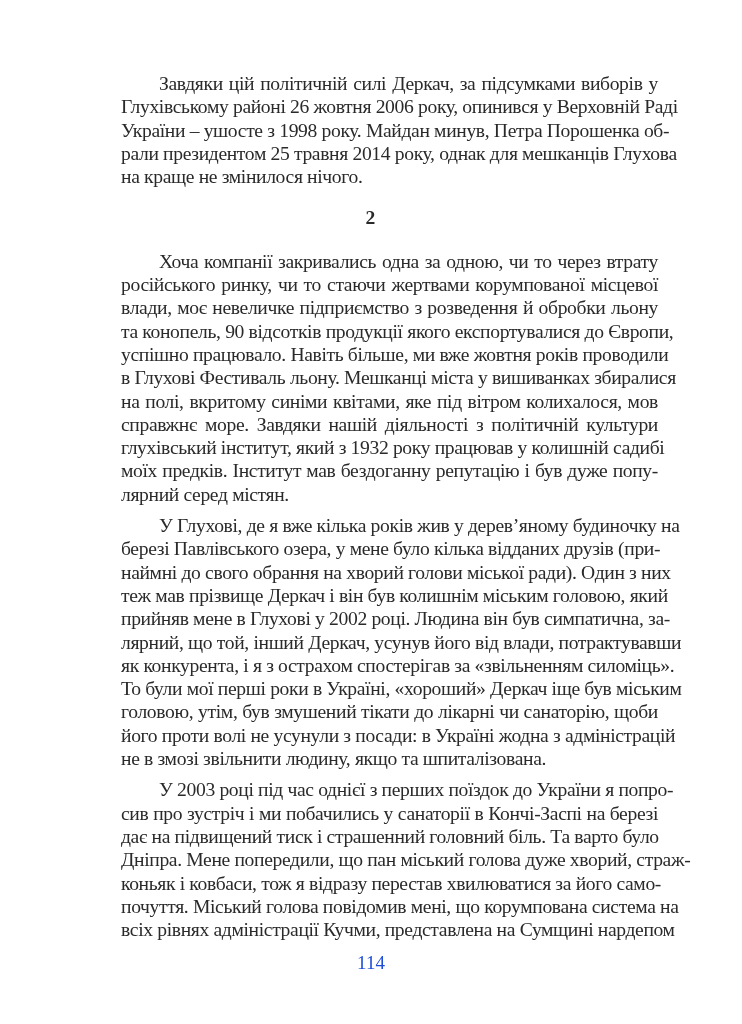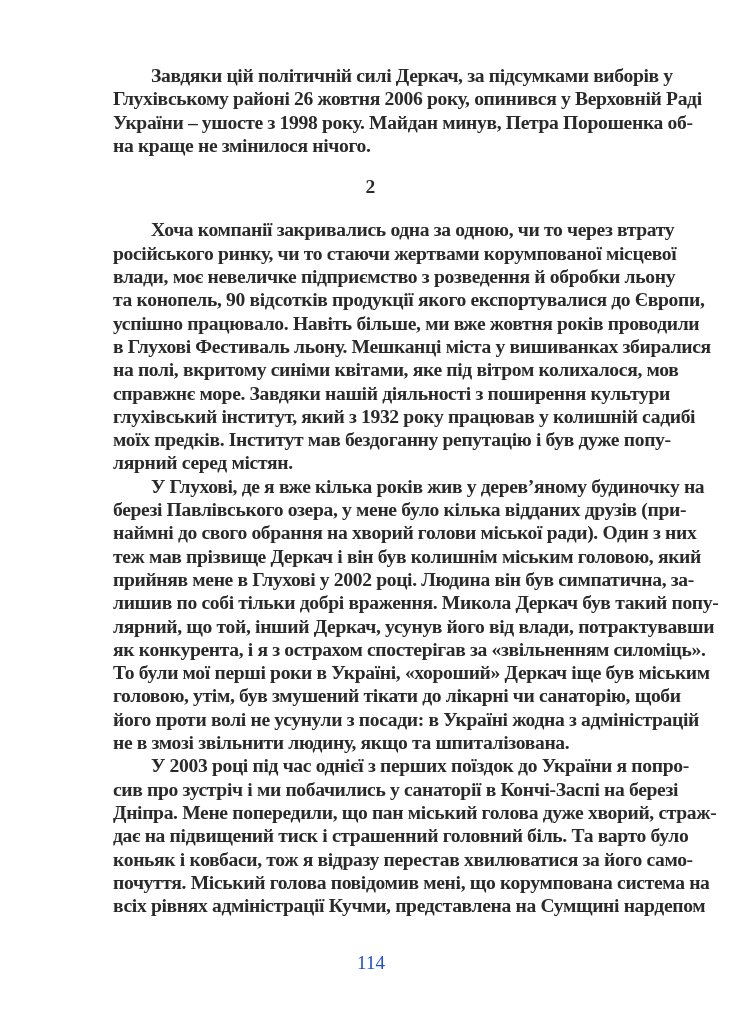--- a/index.html
+++ b/index.html
@@ -15,31 +15,30 @@
       font-family: "DejaVu Serif", "Liberation Serif", serif;
       color: #2a2a2a;
     }
     .page {
       position: absolute;
       left: 75px;
       top: 64px;
       width: 591px;
     }
     .para {
-      margin: 0;
+      margin: 8px;
       font-size: 17.4px;
       line-height: 23.3px;
       text-align: justify;
       text-indent: 38px;
       hyphens: manual;
       letter-spacing: -0.35px;
       word-spacing: 0px;
       font-family: "Liberation Serif", "DejaVu Serif", serif;
       font-size: 19.6px;
-      font-weight: bold;
     }
     .line {
       display: block;
       text-align: justify;
       text-align-last: justify;
       white-space: nowrap;
       overflow: visible;
       height: 23.3px;
     }
     .line.indent {
@@ -69,59 +68,59 @@
   </style>
 </head>
 <body>
 
 <div class="page">
 
   <div class="para">
     <span class="line indent">Завдяки цій політичній силі Деркач, за підсумками виборів у</span>
     <span class="line">Глухівському районі 26 жовтня 2006 року, опинився у Верховній Раді</span>
     <span class="line">України – ушосте з 1998 року. Майдан минув, Петра Порошенка об-</span>
+    <span class="line">рали президентом 25 травня 2014 року, однак для мешканців Глухова</span>
     <span class="line last">на краще не змінилося нічого.</span>
   </div>
 
   <div class="section-number">2</div>
 
   <div class="para">
     <span class="line indent">Хоча компанії закривались одна за одною, чи то через втрату</span>
     <span class="line">російського ринку, чи то стаючи жертвами корумпованої місцевої</span>
     <span class="line">влади, моє невеличке підприємство з розведення й обробки льону</span>
     <span class="line">та конопель, 90 відсотків продукції якого експортувалися до Європи,</span>
     <span class="line">успішно працювало. Навіть більше, ми вже жовтня років проводили</span>
     <span class="line">в Глухові Фестиваль льону. Мешканці міста у вишиванках збиралися</span>
     <span class="line">на полі, вкритому синіми квітами, яке під вітром колихалося, мов</span>
-    <span class="line">справжнє море. Завдяки нашій діяльності з поширення культури</span>
+    <span class="line">справжнє море. Завдяки нашій діяльності з політичній культури</span>
     <span class="line">глухівський інститут, який з 1932 року працював у колишній садибі</span>
     <span class="line">моїх предків. Інститут мав бездоганну репутацію і був дуже попу-</span>
     <span class="line last">лярний серед містян.</span>
   </div>
 
   <div class="para">
     <span class="line indent">У Глухові, де я вже кілька років жив у дерев’яному будиночку на</span>
     <span class="line">березі Павлівського озера, у мене було кілька відданих друзів (при-</span>
     <span class="line">наймні до свого обрання на хворий голови міської ради). Один з них</span>
     <span class="line">теж мав прізвище Деркач і він був колишнім міським головою, який</span>
     <span class="line">прийняв мене в Глухові у 2002 році. Людина він був симпатична, за-</span>
-    <span class="line">лишив по собі тільки добрі враження. Микола Деркач був такий попу-</span>
     <span class="line">лярний, що той, інший Деркач, усунув його від влади, потрактувавши</span>
     <span class="line">як конкурента, і я з острахом спостерігав за «звільненням силоміць».</span>
     <span class="line">То були мої перші роки в Україні, «хороший» Деркач іще був міським</span>
     <span class="line">головою, утім, був змушений тікати до лікарні чи санаторію, щоби</span>
     <span class="line">його проти волі не усунули з посади: в Україні жодна з адміністрацій</span>
     <span class="line last">не в змозі звільнити людину, якщо та шпиталізована.</span>
   </div>
 
   <div class="para">
     <span class="line indent">У 2003 році під час однієї з перших поїздок до України я попро-</span>
     <span class="line">сив про зустріч і ми побачились у санаторії в Кончі-Заспі на березі</span>
+    <span class="line">дає на підвищений тиск і страшенний головний біль. Та варто було</span>
     <span class="line">Дніпра. Мене попередили, що пан міський голова дуже хворий, страж-</span>
-    <span class="line">дає на підвищений тиск і страшенний головний біль. Та варто було</span>
     <span class="line">коньяк і ковбаси, тож я відразу перестав хвилюватися за його само-</span>
     <span class="line">почуття. Міський голова повідомив мені, що корумпована система на</span>
     <span class="line">всіх рівнях адміністрації Кучми, представлена на Сумщині нардепом</span>
   </div>
 
 </div>
 
 <div class="page-number">114</div>
 
 </body></html>

